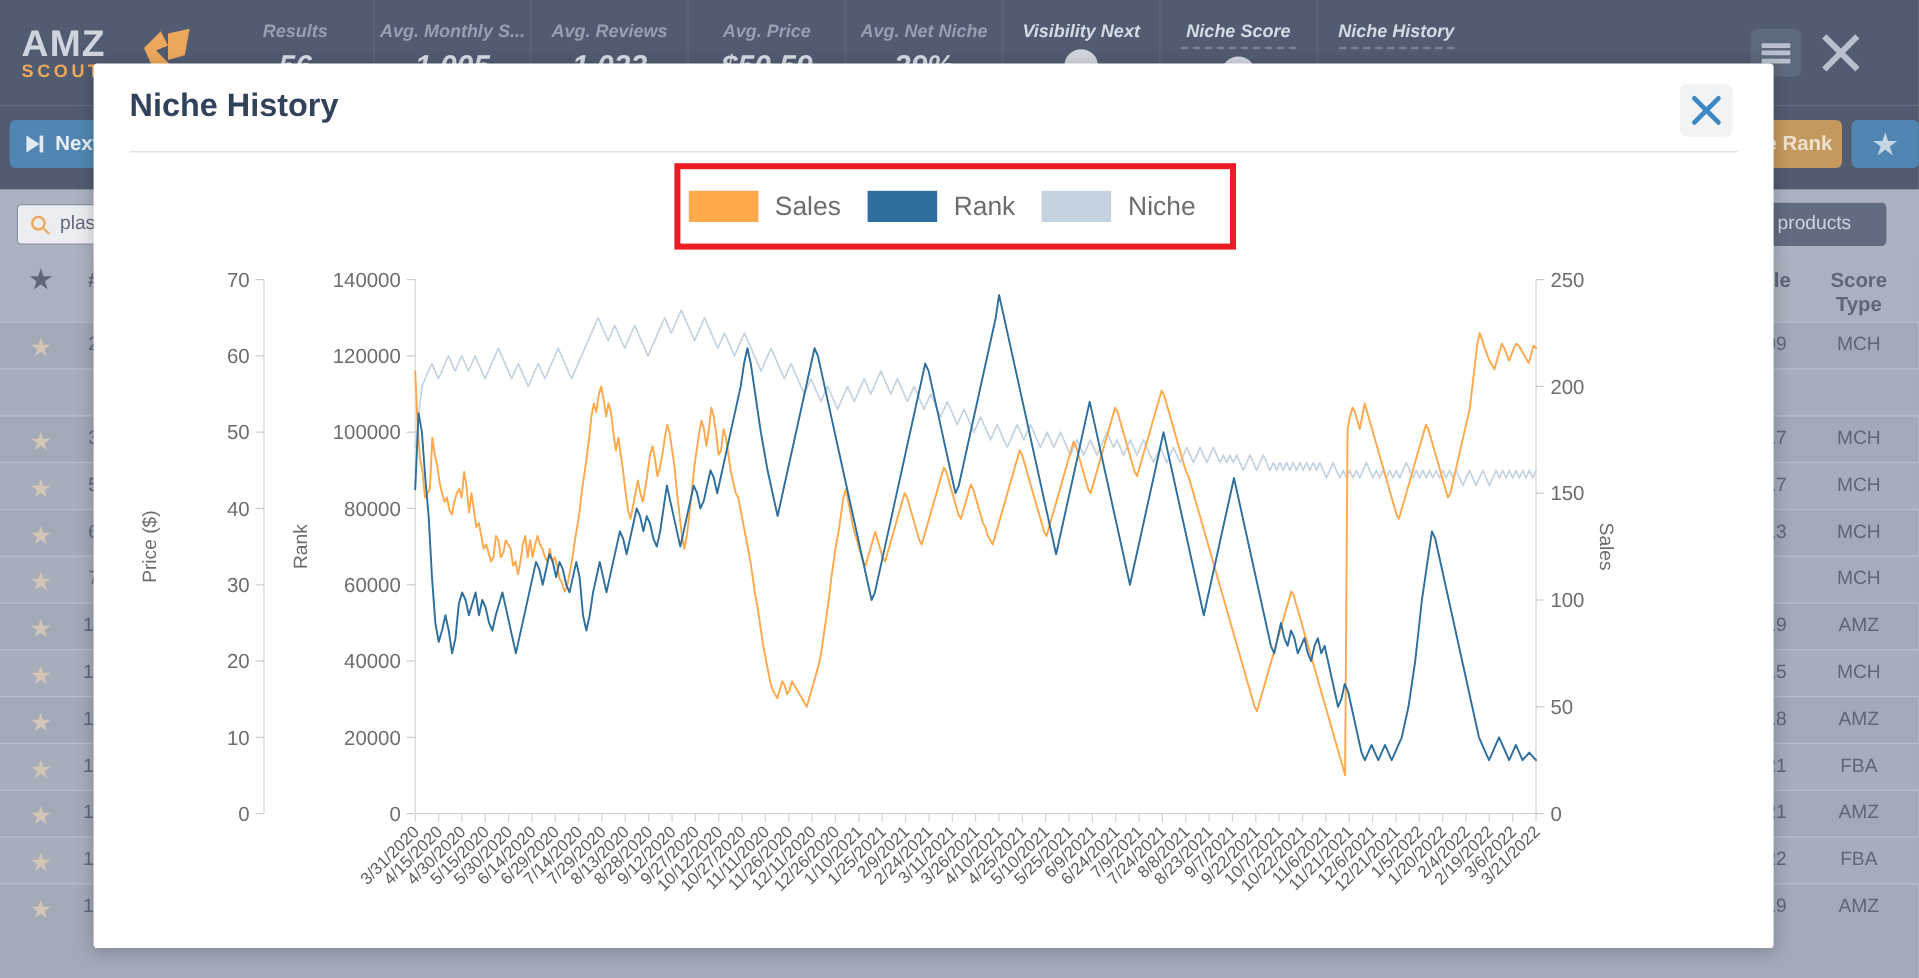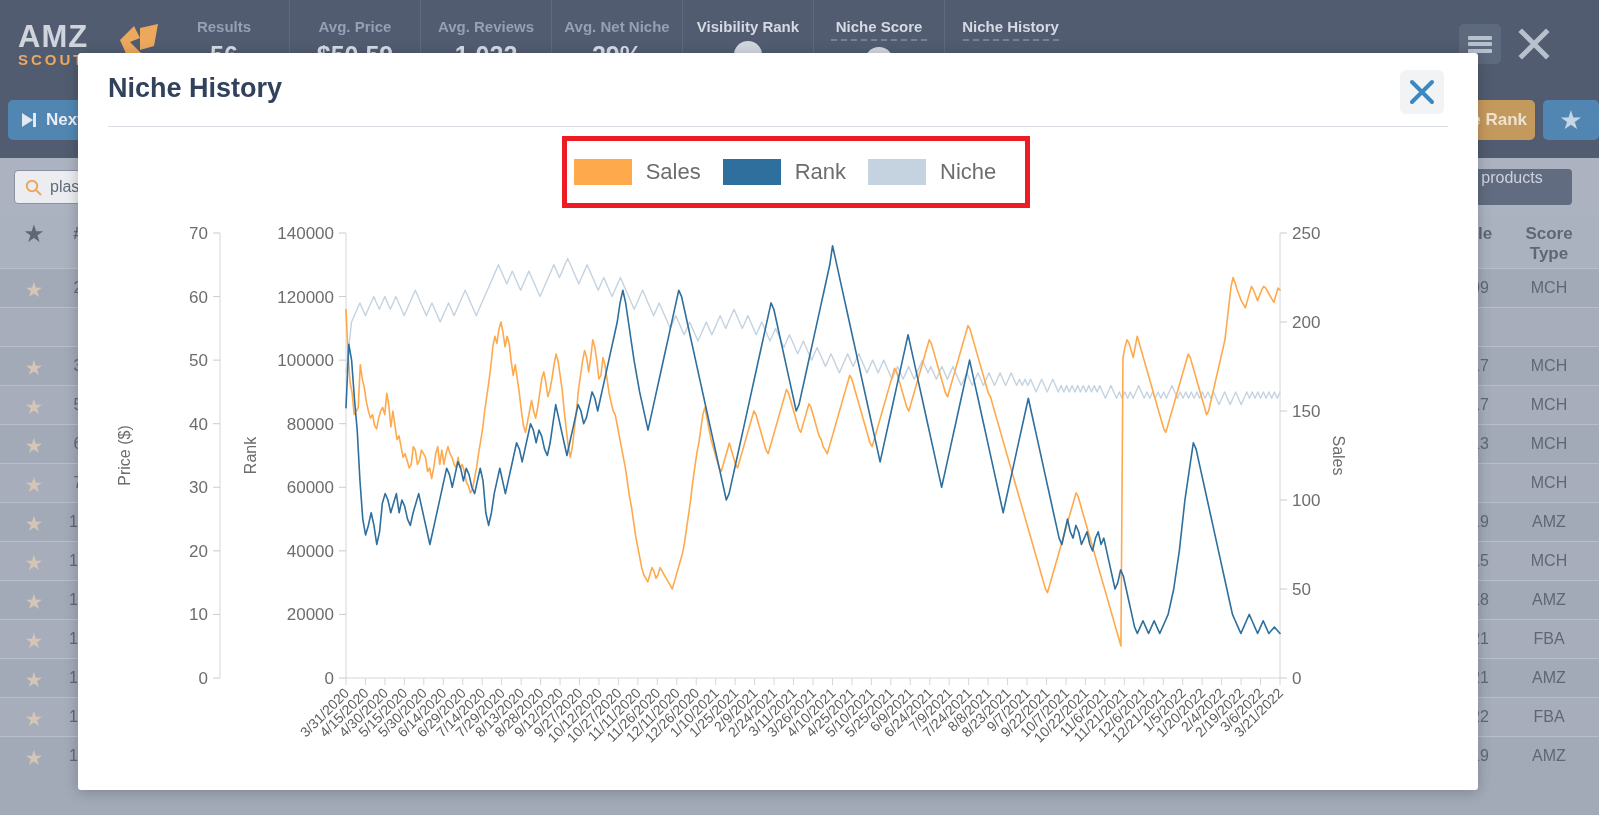--- a/index.html
+++ b/index.html
@@ -24,21 +24,21 @@
     line-height:30px;
   }
   .logo-scout{
     font-size:15px;font-weight:bold;color:#e8953a;letter-spacing:3px;
     line-height:16px;
   }
   .logo-mark{
     position:absolute;left:96px;top:2px;width:52px;height:40px;
   }
 
-  .metrics{position:absolute;left:159px;top:0;height:88px;display:flex;}
+  .metrics{position:absolute;left:181px;top:0;height:88px;display:flex;font-style:italic;}
   .metric{
     width:131px;height:88px;box-sizing:border-box;
     border-right:1px solid #3d4a63;
     display:flex;flex-direction:column;align-items:center;
     padding-top:18px;
   }
   .metric:last-child{border-right:none;}
   .metric .m-label{font-size:15px;color:#7f8ba3;font-weight:bold;white-space:nowrap;}
   .metric.active .m-label{color:#ccd2de;}
   .metric .m-underline{
@@ -86,21 +86,21 @@
   }
   .search-box{
     position:absolute;left:14px;top:12px;width:190px;height:34px;
     background:#e8eaee;border:1px solid #6f7a8e;border-radius:4px;
     display:flex;align-items:center;gap:8px;padding-left:10px;box-sizing:border-box;
     color:#3f4a5e;font-size:16px;
   }
   .products-btn{
     position:absolute;left:1452px;top:11px;width:120px;height:36px;border-radius:4px;
     background:#3f4c66;color:#c3c9d6;font-size:16px;
-    display:flex;justify-content:center;
+    display:flex;align-items:center;justify-content:center;
   }
 
   
   .tbl{position:absolute;left:0;top:216px;width:1599px;height:599px;}
   .tbl-head{
     position:absolute;left:0;top:0;width:1599px;height:52px;background:#99a1b1;
   }
   .th{
     position:absolute;top:8px;font-size:17px;font-weight:bold;color:#3c4659;text-align:center;
     line-height:20px;
@@ -159,33 +159,37 @@
         <polygon points="26,4 44,0 40,22 26,26" fill="#e8953a"></polygon>
       </svg>
     </div>
 
     <div class="metrics">
       <div class="metric">
         <div class="m-label">Results</div>
         <div class="m-value">56</div>
       </div>
       <div class="metric">
-        <div class="m-label">Avg. Price</div>
-        <div class="m-value">$50.59</div>
+        <div class="m-label">Avg. Monthly S...</div>
+        <div class="m-value">1,005</div>
       </div>
       <div class="metric">
         <div class="m-label">Avg. Reviews</div>
         <div class="m-value">1,022</div>
       </div>
       <div class="metric">
+        <div class="m-label">Avg. Price</div>
+        <div class="m-value">$50.59</div>
+      </div>
+      <div class="metric">
         <div class="m-label">Avg. Net Niche</div>
         <div class="m-value">29%</div>
       </div>
       <div class="metric active">
-        <div class="m-label">Visibility Rank</div>
+        <div class="m-label">Visibility Next</div>
         <div class="m-circle"></div>
       </div>
       <div class="metric active">
         <div class="m-label">Niche Score</div>
         <div class="m-underline"></div>
         <div class="m-circle"></div>
       </div>
       <div class="metric active">
         <div class="m-label">Niche History</div>
         <div class="m-underline"></div>

